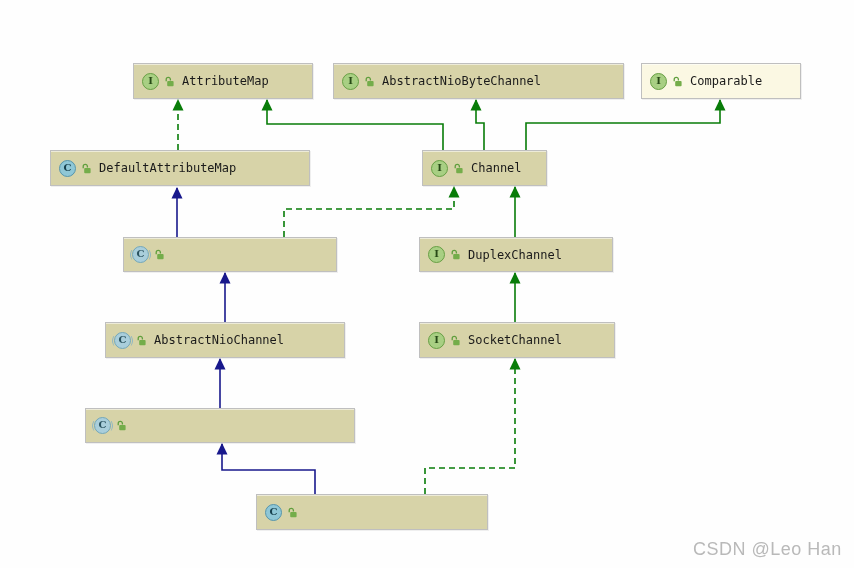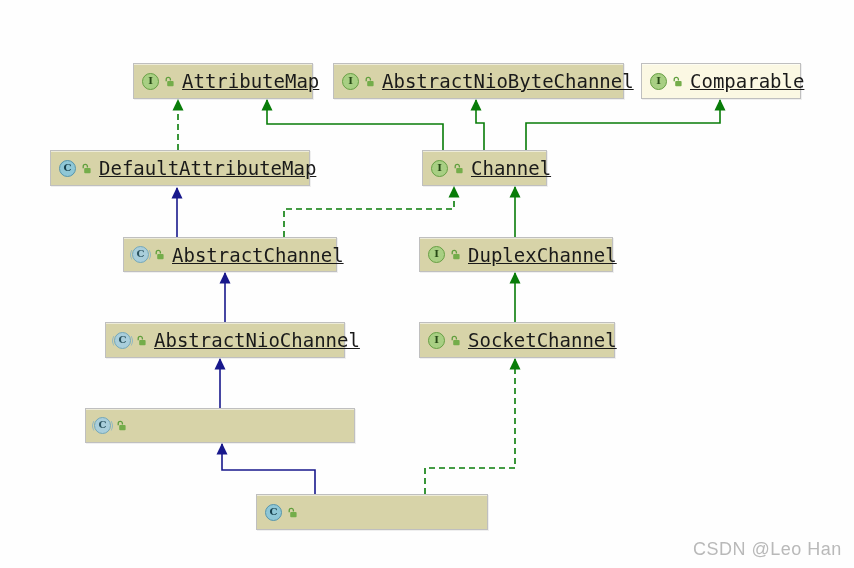--- a/index.html
+++ b/index.html
@@ -17,22 +17,22 @@
 
   .node{
     position:absolute;display:flex;align-items:center;
     background:var(--node-fill,#d7d3a8);
     border:1px solid var(--node-border,#bfbfbf);
     box-shadow:inset 0 1px 0 rgba(255,255,255,.55), 1px 1px 0 rgba(0,0,0,.06);
     box-sizing:border-box;padding-left:8px;
   }
   .node.external{background:var(--node-fill-external,#fbf8e3);}
   .lbl{
-    margin-left:7px;font-size:19px;color:var(--text-color,#1a1a1a);
-    white-space:nowrap;letter-spacing:0;text-decoration:underline;
+    margin-left:7px;font-size:12px;color:var(--text-color,#1a1a1a);
+    white-space:nowrap;letter-spacing:0;
   }
   .ci{
     width:15px;height:15px;border-radius:50%;flex:0 0 15px;
     font-family:"DejaVu Serif","Liberation Serif",serif;
     font-size:10px;font-weight:bold;text-align:center;line-height:14px;
     position:relative;
   }
   .ci.iface{
     background:var(--interface-icon-fill,#a8cf83);
     border:1px solid var(--interface-icon-border,#679f44);
@@ -129,21 +129,20 @@
       </svg>
     <span class="lbl">Channel</span>
   </div>
 
   <div class="node" style="left:123px;top:237px;width:214px;height:35px">
     <span class="ci cls abstract">C</span>
     <svg class="lock" width="11" height="11" viewBox="0 0 11 11">
         <path d="M2.2,5.2 V3.4 a2.1,2.1 0 0 1 4.2,0 V4.6" fill="none" stroke="#5f9e3c" stroke-width="1.3"></path>
         <rect x="3.2" y="5" width="6.4" height="5.2" rx="1" fill="#74ad4a"></rect>
       </svg>
-    <span class="lbl">AbstractChannel</span>
   </div>
   <div class="node" style="left:419px;top:237px;width:194px;height:35px">
     <span class="ci iface">I</span>
     <svg class="lock" width="11" height="11" viewBox="0 0 11 11">
         <path d="M2.2,5.2 V3.4 a2.1,2.1 0 0 1 4.2,0 V4.6" fill="none" stroke="#5f9e3c" stroke-width="1.3"></path>
         <rect x="3.2" y="5" width="6.4" height="5.2" rx="1" fill="#74ad4a"></rect>
       </svg>
     <span class="lbl">DuplexChannel</span>
   </div>
 

